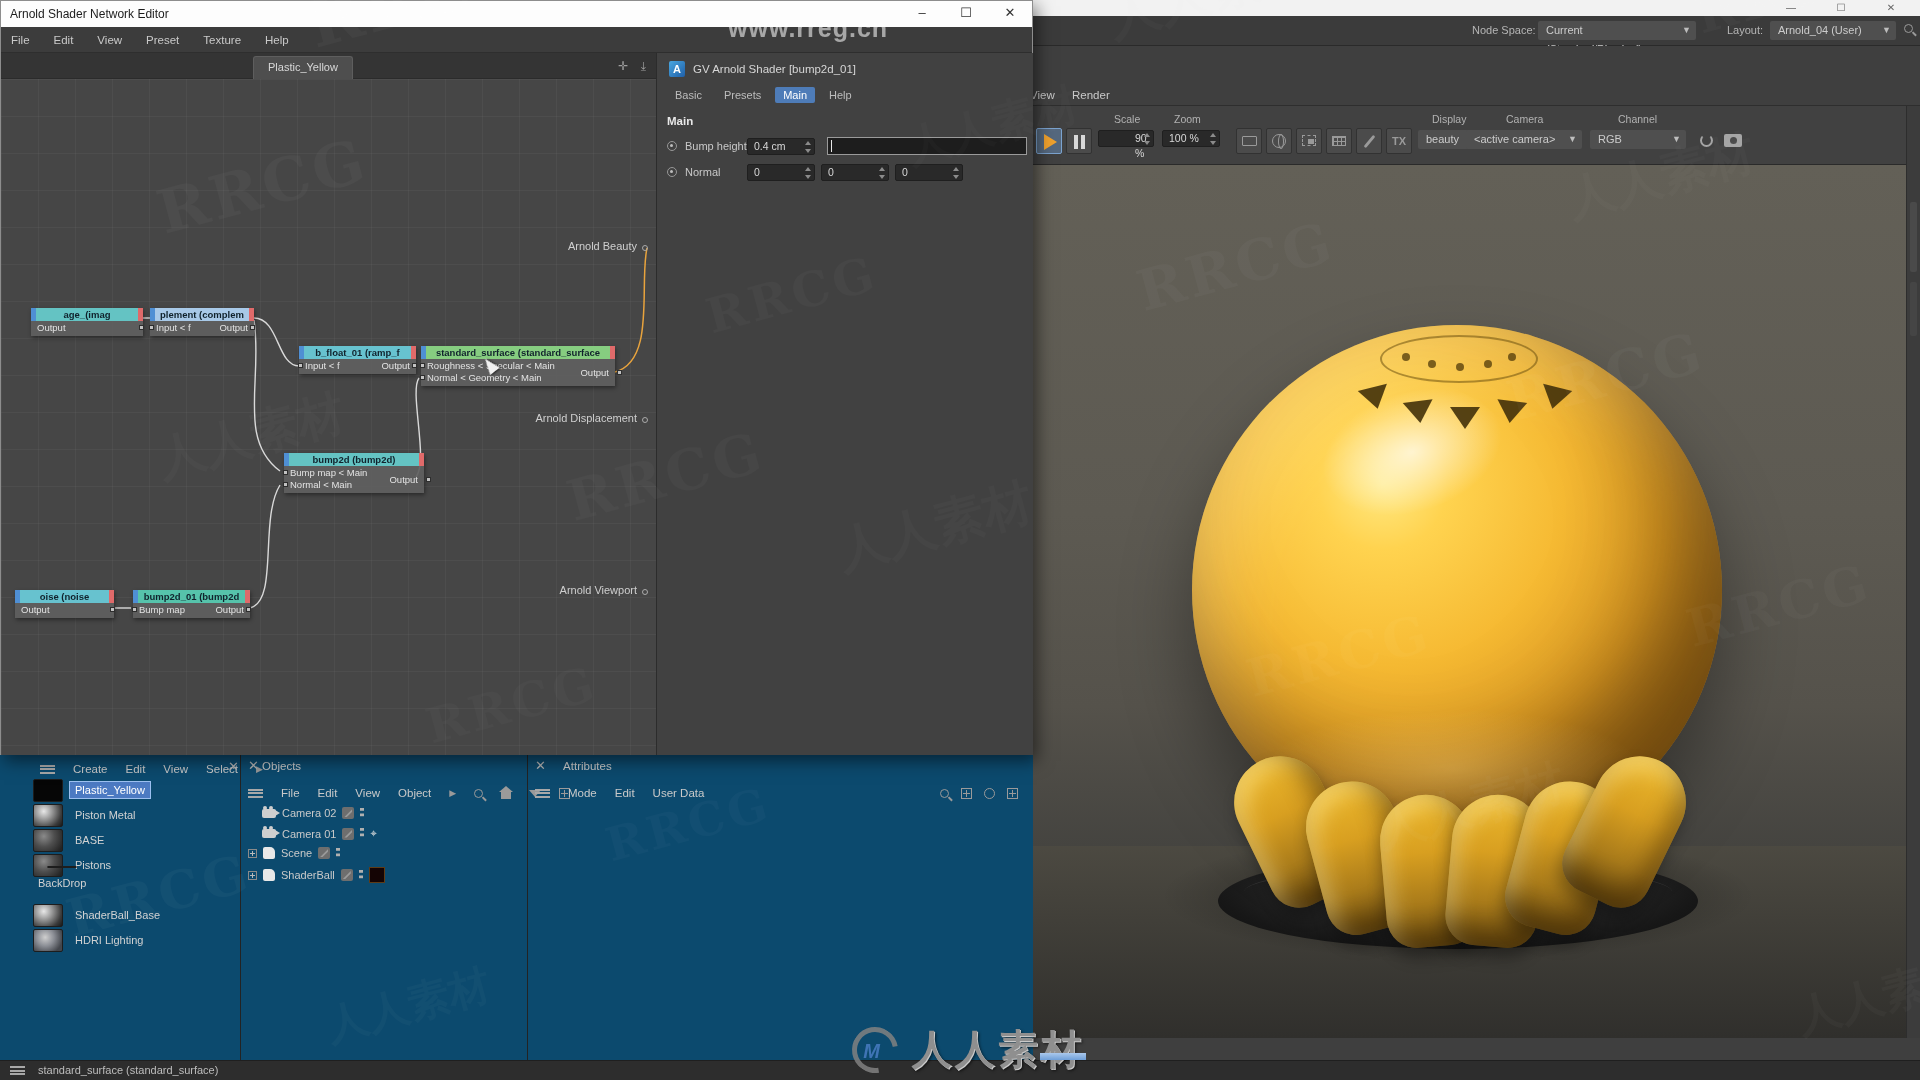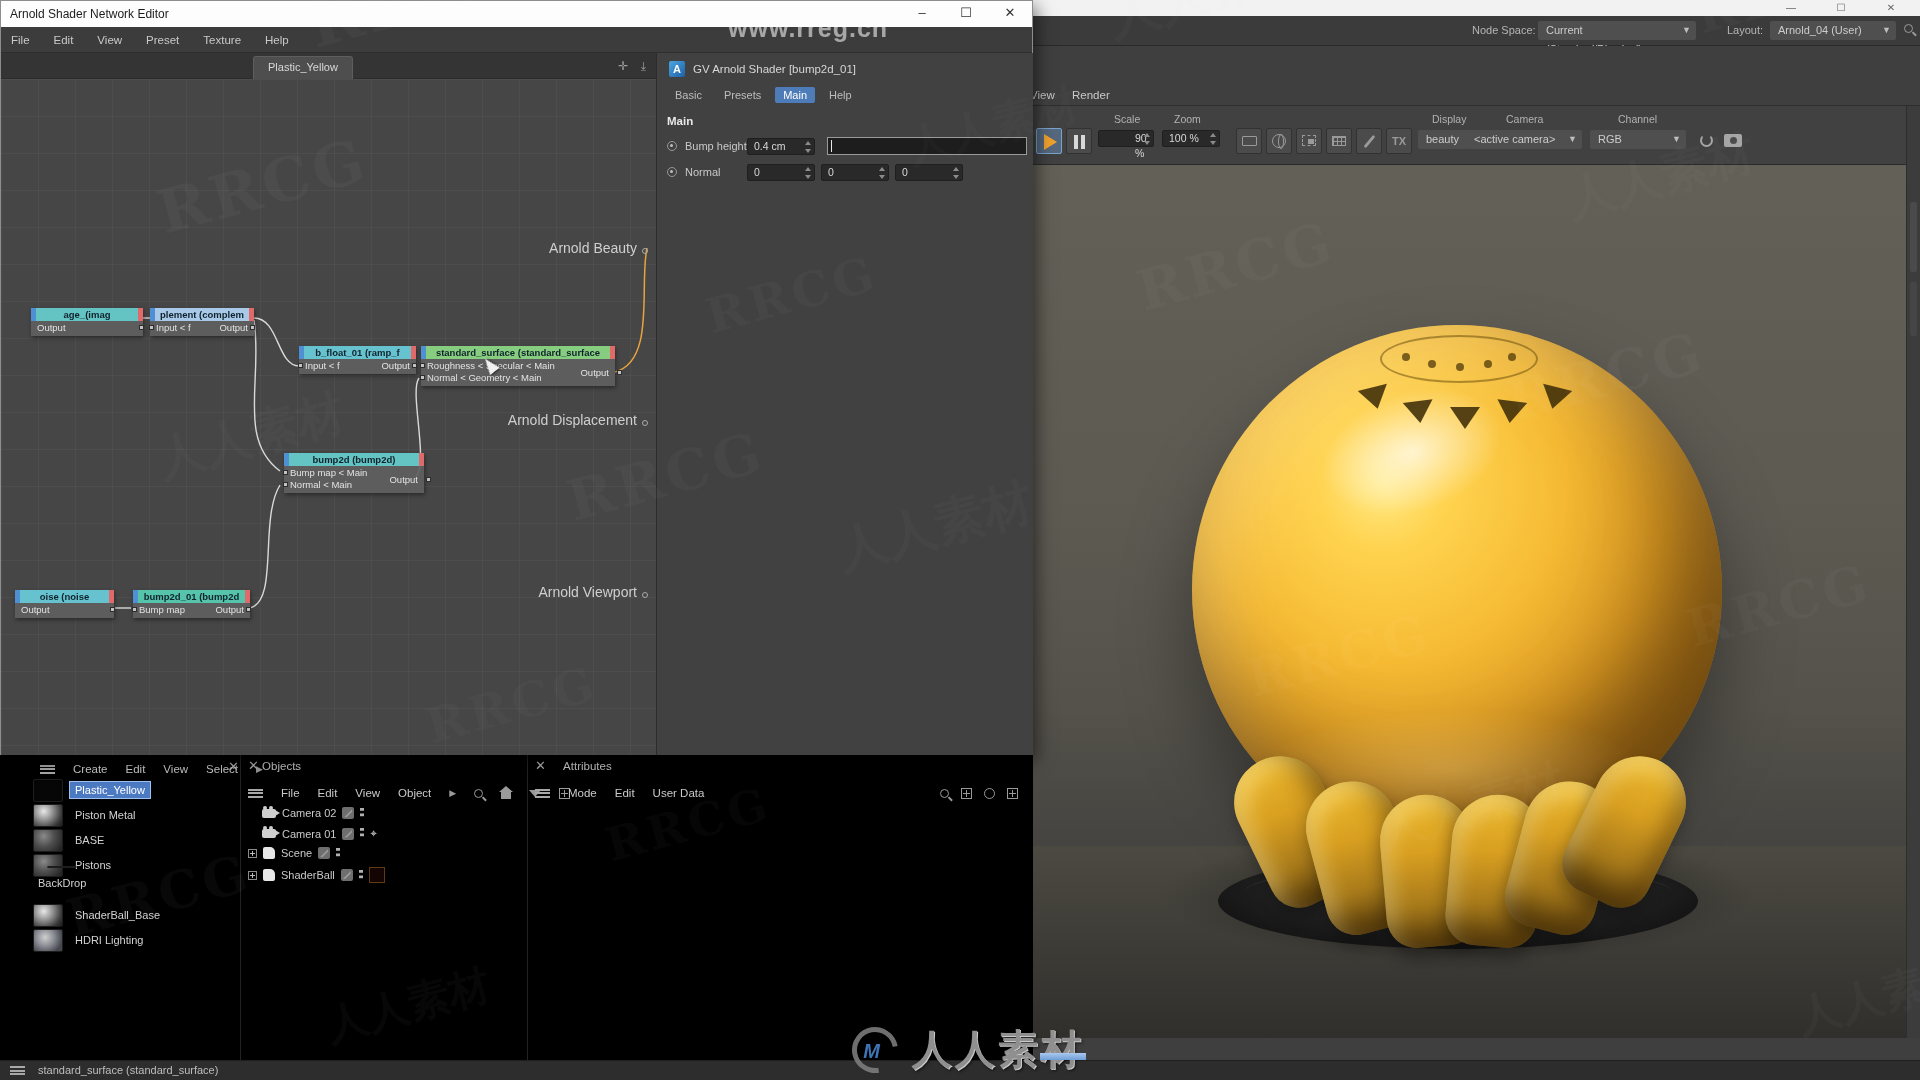--- a/index.html
+++ b/index.html
@@ -45,21 +45,21 @@
   .c-cyan  { background:#67c2cf; }
   .c-green { background:#86cd80; }
   .c-mint  { background:#56c3ab; }
   .nbody { background:rgba(96,96,96,.92); color:#e3e3e3; padding:1px 6px 2px 6px; position:relative; }
   .prow { position:relative; height:12px; line-height:12px; white-space:nowrap; }
   .prow .pl { float:left; }
   .prow .pr { float:right; }
   .port { position:absolute; width:5px; height:5px; background:#c2c2c2; border:1px solid #2e2e2e; top:3px; }
   .port.L { left:-9px; } .port.R { right:-9px; }
   .nout { position:absolute; right:6px; top:50%; margin-top:-6px; height:12px; line-height:12px; color:#e3e3e3; }
-  .endpoint { position:absolute; color:#cfcfcf; font-size:14px; white-space:nowrap; }
+  .endpoint { position:absolute; color:#cfcfcf; font-size:11px; white-space:nowrap; }
   .endpoint .ring { display:inline-block; width:6px; height:6px; border:1.5px solid #aaa; border-radius:50%; margin-left:5px; vertical-align:-1px; }
   #cursor { position:absolute; left:483px; top:278px; width:0; height:0; border-left:6px solid transparent; border-right:6px solid transparent; border-bottom:16px solid #f2f2f2; transform:rotate(-38deg); filter:drop-shadow(1px 1px 1px rgba(0,0,0,.7)); }
 
   
   #apanel { position:absolute; left:655px; top:52px; width:377px; height:702px; background:#414141; border-left:1px solid #2c2c2c; }
   .ap-title { position:absolute; left:12px; top:8px; display:flex; align-items:center; gap:8px; color:#d6d6d6; font-size:11.5px; }
   .arnold-a { width:16px; height:16px; border-radius:2px; background:linear-gradient(135deg,#4aa7e0,#1f5fa8); color:#fff; font-size:11px; font-weight:bold; text-align:center; line-height:16px; }
   .ap-tabs { position:absolute; left:10px; top:34px; display:flex; gap:6px; }
   .ap-tab { color:#bdbdbd; font-size:11px; padding:2px 8px; border-radius:2px; }
   .ap-tab.sel { background:#4e7cb8; color:#fff; }
@@ -140,21 +140,21 @@
   .mplus .l1 b { font-weight:bold; }
   .mplus .l2 { font-size:12.5px; letter-spacing:2.5px; color:#cfcfcf; margin-top:1px; }
   #rv-edge { position:absolute; right:0; top:60px; width:14px; height:932px; background:#3c3c3c; border-left:1px solid #2d2d2d; }
   #rv-edge::before { content:''; position:absolute; left:3px; top:96px; width:7px; height:70px; background:#4a4a4a; border-radius:2px; }
   #rv-edge::after { content:''; position:absolute; left:3px; top:176px; width:7px; height:54px; background:#454545; border-radius:2px; }
   #rv-status { position:absolute; left:0; top:992px; width:892px; height:22px; background:#343434; border-top:1px solid #232323; }
   .progress { position:absolute; left:12px; top:7px; width:46px; height:7px; background:linear-gradient(180deg,#a9c9ef,#76a5dd); border-radius:1px; }
   .stats { position:absolute; left:74px; top:5px; color:#b3b3b3; font-size:10.3px; white-space:nowrap; }
 
   
-  #lower { left:0; top:755px; width:1033px; height:305px; background:#000000; z-index:9;text-align:center; }
+  #lower { left:0; top:755px; width:1033px; height:305px; background:#0c4a6e; z-index:9;text-align:center; }
   .panel-div { position:absolute; top:0; bottom:0; width:1px; background:#232323; }
   .phead { position:absolute; height:22px; color:#c9c9c9; font-size:11.5px; }
   .pmenu { position:absolute; height:24px; display:flex; align-items:center; gap:18px; color:#c9c9c9; font-size:11.5px; }
   .matrow { position:absolute; left:33px; height:24px; display:flex; align-items:center; gap:7px; }
   .swatch { width:30px; height:23px; border:1px solid #1d1d1d; border-radius:2px;
     background:radial-gradient(circle at 35% 30%, #8a8a8a 0%, #4e4e4e 45%, #242424 90%); }
   .swatch.black { background:#060606; }
   .swatch.metal { background:radial-gradient(circle at 35% 30%, #e8e8e8 0%, #9a9a9a 35%, #3c3c3c 75%, #181818 100%); }
   .swatch.hdri { background:radial-gradient(circle at 40% 35%, #cfcfcf 0%, #8c8f96 40%, #43464c 80%); }
   .matname { color:#d2d2d2; font-size:11px; padding:2px 5px; }

